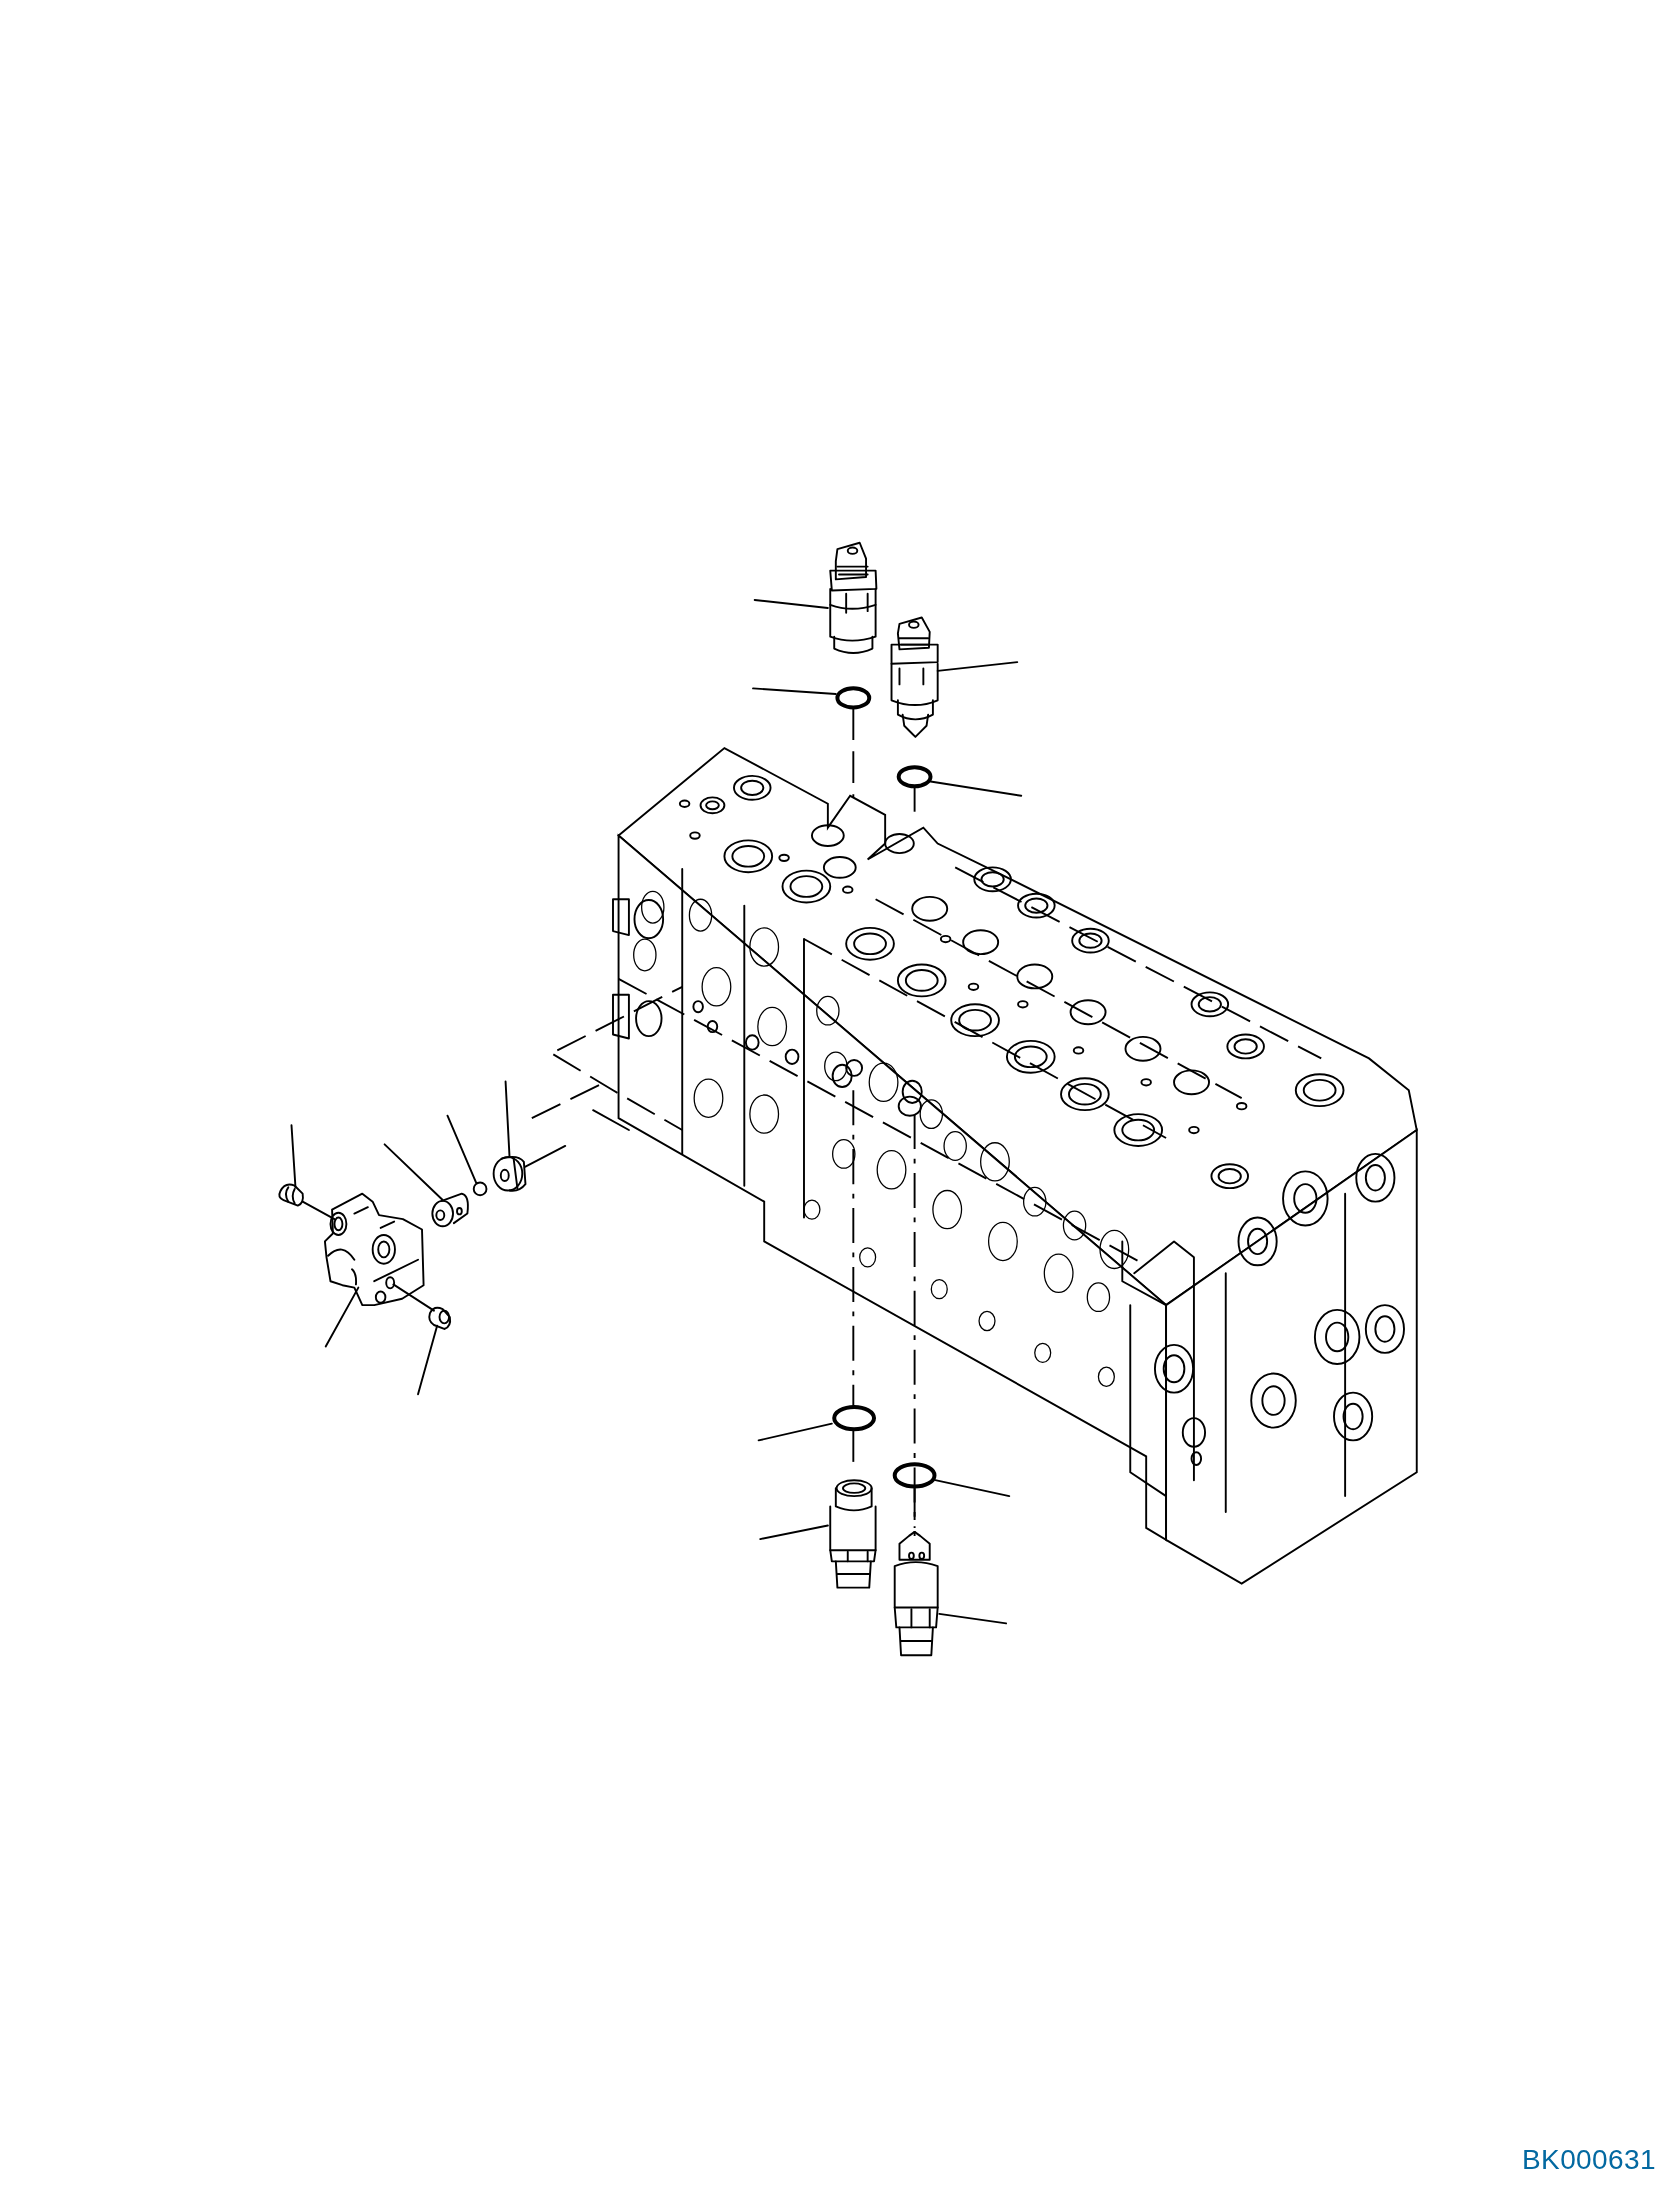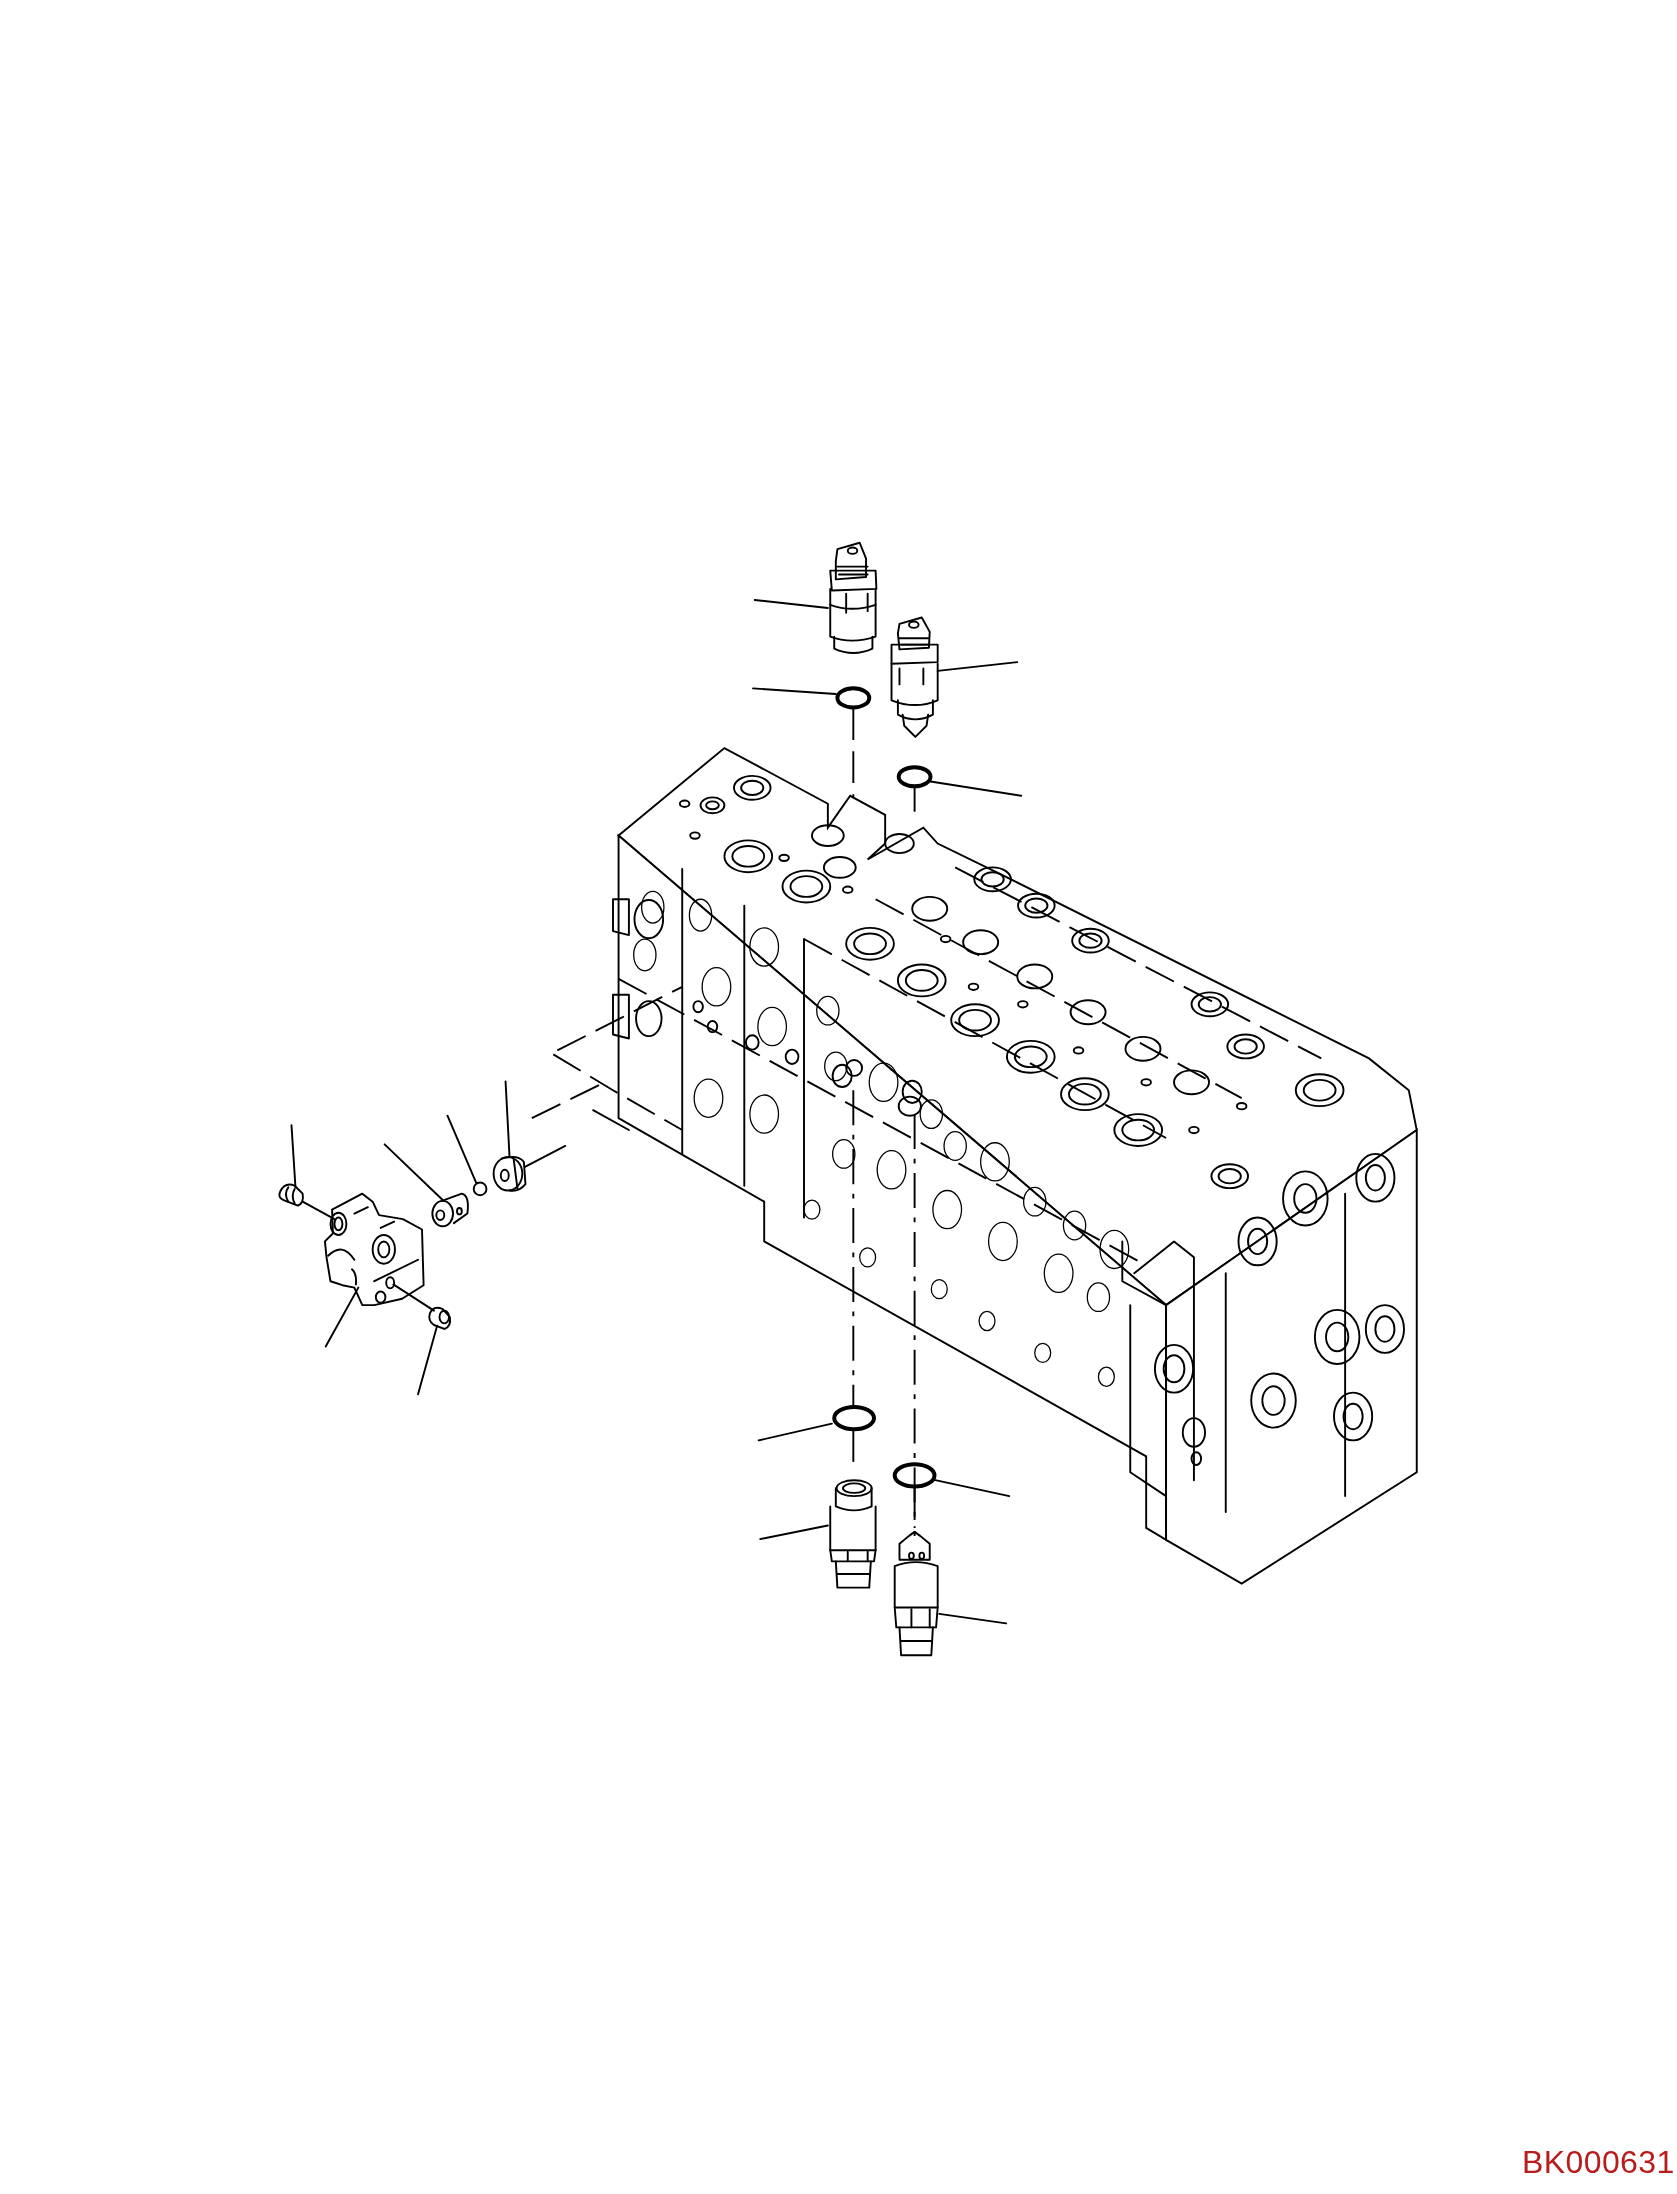--- a/index.html
+++ b/index.html
@@ -4,21 +4,21 @@
 <style>
   html, body { margin: 0; padding: 0; background: #ffffff; }
   body { width: 1678px; height: 2194px; position: relative; overflow: hidden; font-family: "Liberation Sans", sans-serif; }
   #diagram { position: absolute; left: 0; top: 0; width: 1678px; height: 2194px; }
   .ln { stroke: #000; stroke-width: 2.4; fill: none; stroke-linecap: round; stroke-linejoin: round; }
   .thin { stroke: #000; stroke-width: 1.6; fill: none; }
   .bold { stroke: #000; stroke-width: 5; fill: none; }
   .dash { stroke: #000; stroke-width: 2.4; fill: none; stroke-dasharray: 40 14; }
   .dashdot { stroke: #000; stroke-width: 2.4; fill: none; stroke-dasharray: 44 12 6 12; }
   .fillw { fill: #fff; stroke: #000; stroke-width: 2.4; }
-  #figure-id { position: absolute; left: 1522px; top: 2144px; font-size: 32px; color: #b91c1c; letter-spacing: 0.4px; }
+  #figure-id { position: absolute; left: 1522px; top: 2144px; font-size: 28px; color: #0369a1; letter-spacing: 0.4px; }
 </style>
 </head>
 <body>
 
 <svg id="diagram" viewBox="0 0 2108 2757" xmlns="http://www.w3.org/2000/svg">
 
   <g>
     <path class="ln" d="M1052 690 L1080 682 L1088 702 L1088 725 L1050 728 L1050 705 Z"></path>
     <ellipse class="ln" cx="1071" cy="692" rx="6" ry="4"></ellipse>
     <path class="ln" d="M1052 712 L1090 712 M1054 722 L1090 722"></path>

